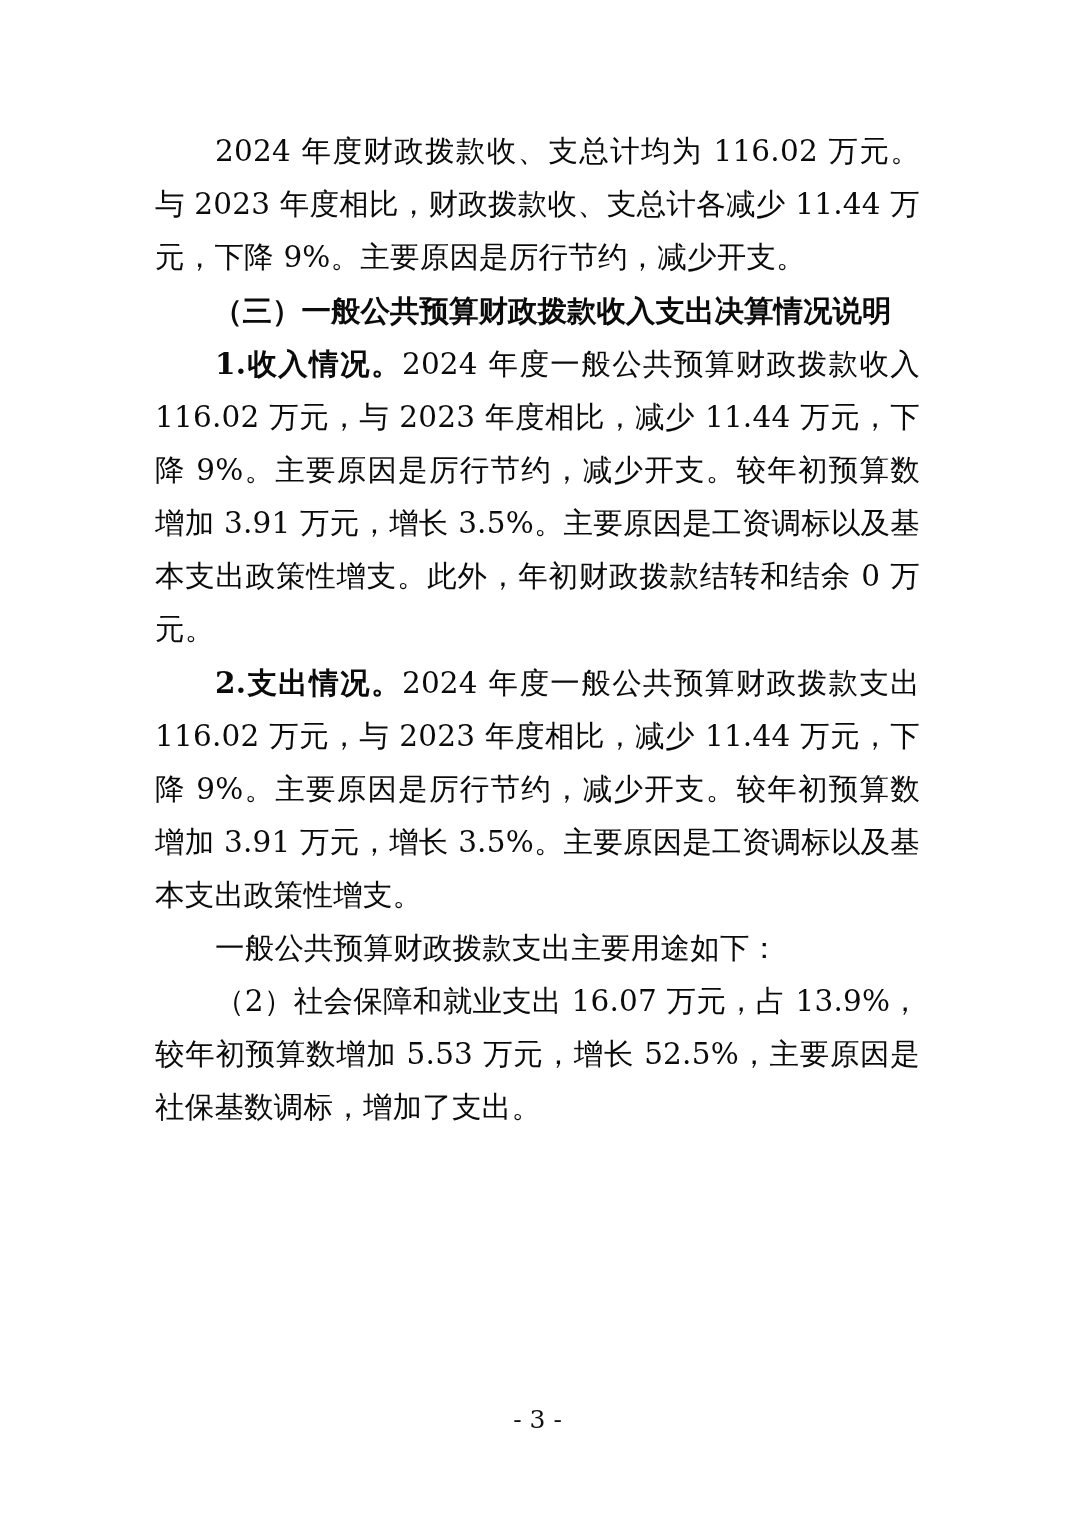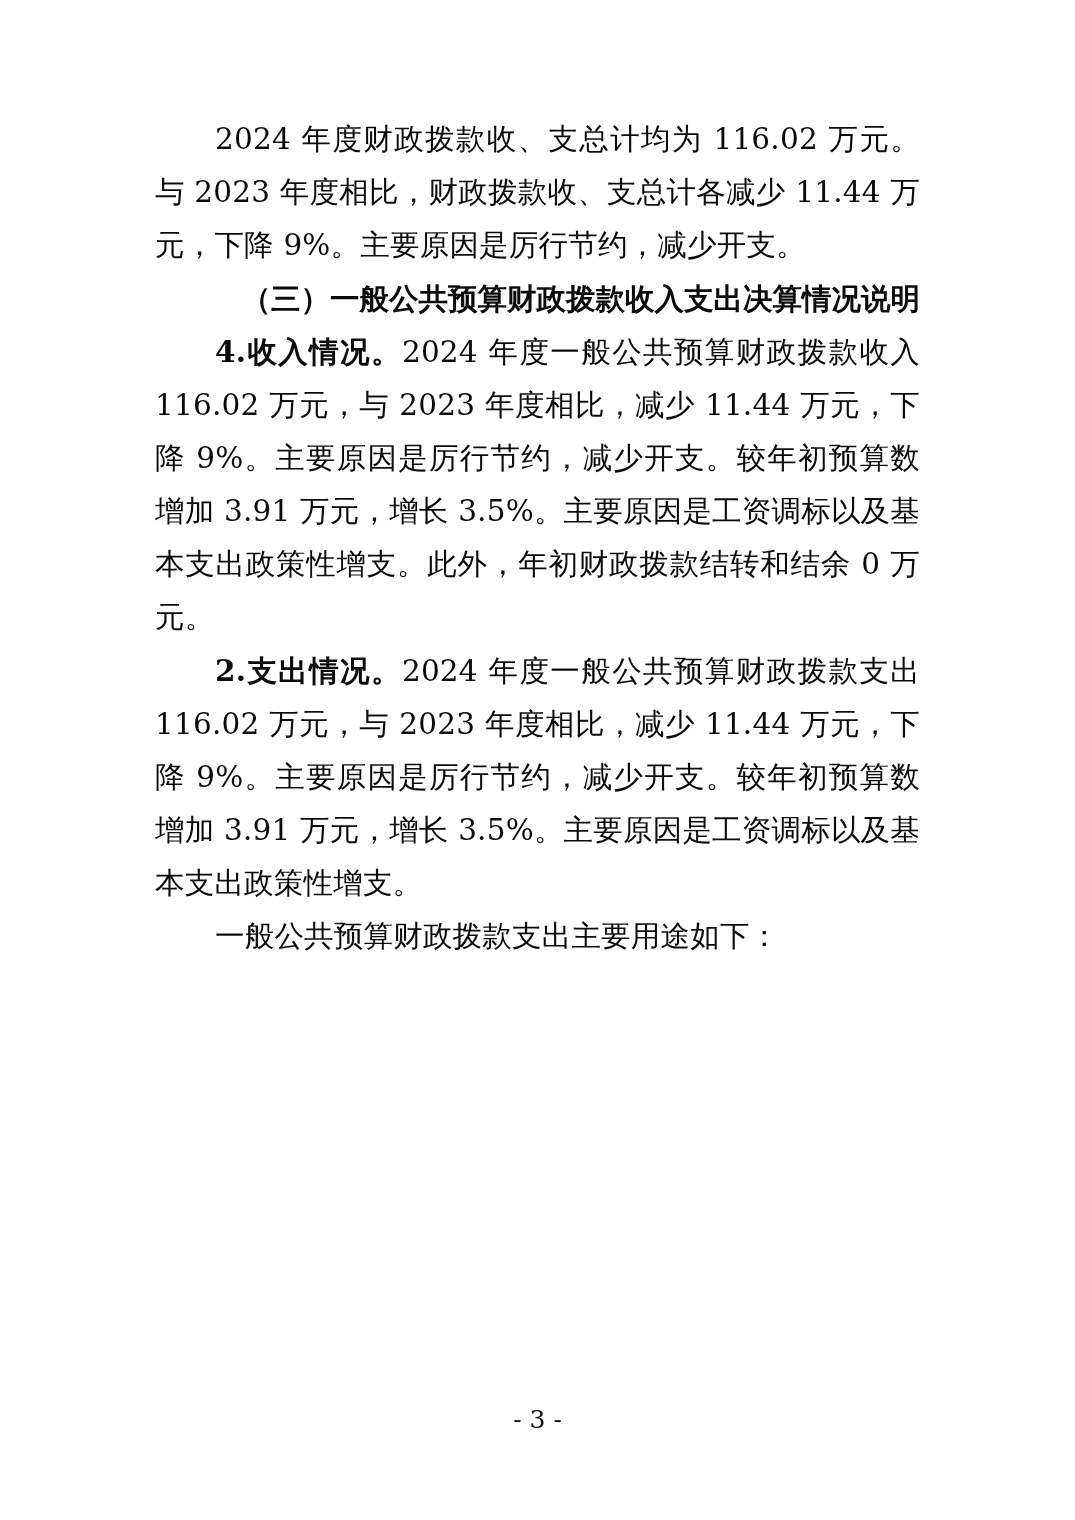--- a/index.html
+++ b/index.html
@@ -11,21 +11,21 @@
     width: 1075px;
     height: 1520px;
     background: #ffffff;
     position: relative;
     box-sizing: border-box;
     overflow: hidden;
   }
   .content {
     position: absolute;
     left: 155px;
-    top: 113px;
+    top: 125px;
     width: 765px;
   }
   .para {
     font-family: "DejaVu Serif", "Liberation Serif", serif;
     font-size: 29.5px;
     line-height: 53px;
     color: #0b0b0b;
     text-align: justify;
     text-justify: inter-ideograph;
     margin: 0 0 0 0;
@@ -38,21 +38,20 @@
     font-weight: bold;
   }
   .heading {
     font-family: "DejaVu Serif", "Liberation Serif", serif;
     font-size: 29.5px;
     line-height: 53px;
     font-weight: bold;
     color: #0b0b0b;
     text-indent: 58px;
     margin: 0;
-    text-align: right;
   }
   .footer {
     position: absolute;
     left: 0;
     top: 1405px;
     width: 1075px;
     text-align: center;
     font-family: "DejaVu Serif", "Liberation Serif", serif;
     font-size: 25px;
     color: #111111;
@@ -61,25 +60,26 @@
 </head>
 <body>
 
 <div class="page">
   <div class="content">
 
     <p class="para indent">2024 年度财政拨款收、支总计均为 116.02 万元。与 2023 年度相比，财政拨款收、支总计各减少 11.44 万元，下降 9%。主要原因是厉行节约，减少开支。</p>
 
     <p class="heading">（三）一般公共预算财政拨款收入支出决算情况说明</p>
 
-    <p class="para indent"><span class="bold-lead">4.收入情况。</span><span>2024 年度一般公共预算财政拨款收入 116.02 万元，与 2023 年度相比，减少 11.44 万元，下降 9%。主要原因是厉行节约，减少开支。较年初预算数增加 3.91 万元，增长 3.5%。主要原因是工资调标以及基本支出政策性增支。此外，年初财政拨款结转和结余 0 万元。</span></p>
+    <p class="para indent"><span class="bold-lead">1.收入情况。</span><span>2024 年度一般公共预算财政拨款收入 116.02 万元，与 2023 年度相比，减少 11.44 万元，下降 9%。主要原因是厉行节约，减少开支。较年初预算数增加 3.91 万元，增长 3.5%。主要原因是工资调标以及基本支出政策性增支。此外，年初财政拨款结转和结余 0 万元。</span></p>
 
     <p class="para indent"><span class="bold-lead">2.支出情况。</span><span>2024 年度一般公共预算财政拨款支出 116.02 万元，与 2023 年度相比，减少 11.44 万元，下降 9%。主要原因是厉行节约，减少开支。较年初预算数增加 3.91 万元，增长 3.5%。主要原因是工资调标以及基本支出政策性增支。</span></p>
 
     <p class="para indent">一般公共预算财政拨款支出主要用途如下：</p>
 
 
+    <p class="para indent">（2）社会保障和就业支出 16.07 万元，占 13.9%，较年初预算数增加 5.53 万元，增长 52.5%，主要原因是社保基数调标，增加了支出。</p>
 
 
   </div>
 
   <div class="footer">- 3 -</div>
 </div>
 
 </body></html>

